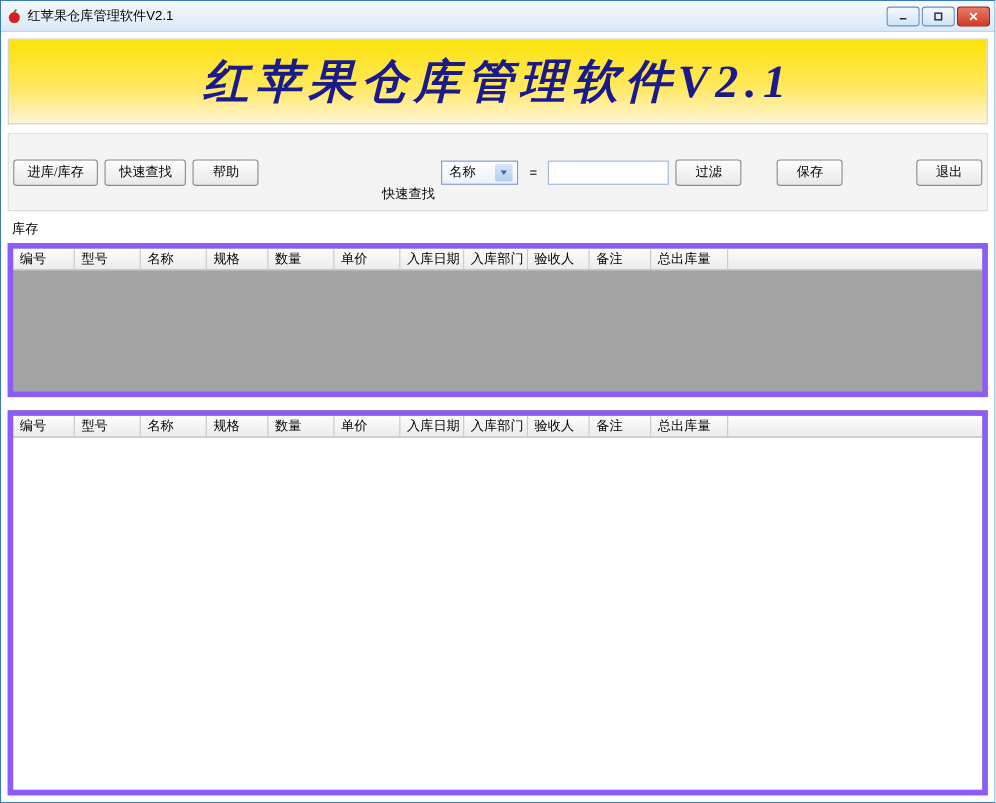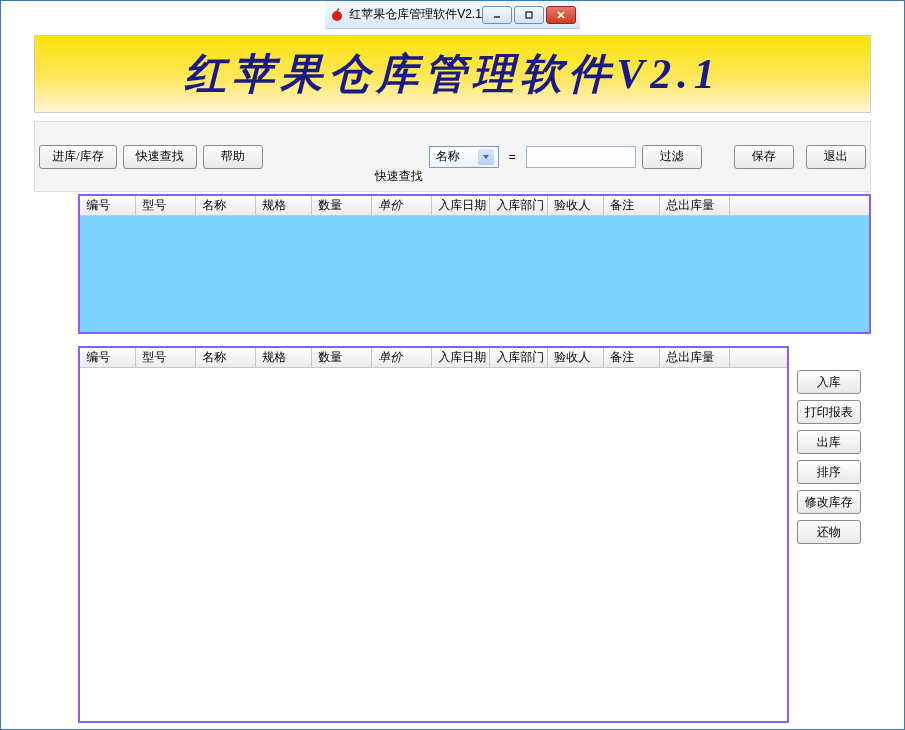--- a/index.html
+++ b/index.html
@@ -11,21 +11,20 @@
       height: 730px;
       overflow: hidden;
     }
     .window {
       width: 905px;
       height: 730px;
       border: 1px solid #3a7ab8;
       background: #fff;
       display: flex;
       flex-direction: column;
-      align-items: center;
     }
     .titlebar {
       height: 28px;
       background: linear-gradient(to bottom, #f5f9fd 0%, #e8f1fb 50%, #d9e8f7 100%);
       border-bottom: 1px solid #b5cde6;
       display: flex;
       align-items: center;
       padding: 0 4px;
     }
     .titlebar-icon {
@@ -136,24 +135,23 @@
       background: #fff;
       padding: 0 4px;
     }
     .flexfill { flex: 1; }
     .section-label {
       margin-top: 6px;
       padding: 2px 4px;
       font-size: 12px;
     }
     .grid-wrap {
-      border: 2px solid #8b5cf6;
-      background: #7dd3fc;
+      border: 5px solid #8b5cf6;
+      background: #a3a3a3;
       overflow: hidden;
-      margin-left: 44px;
     }
     .grid-wrap.top { height: 140px; margin-top: 2px; }
     .grid-wrap.bottom { flex: 1; margin-top: 6px; display: flex; }
     .grid-body { flex: 1; background: #fff; overflow: auto; }
     .grid-header {
       display: flex;
       height: 20px;
       background: linear-gradient(to bottom, #fdfdfd, #ebebeb);
       border-bottom: 1px solid #c8c8c8;
     }
@@ -164,21 +162,21 @@
       white-space: nowrap;
       text-align: left;
       display: flex;
       align-items: center;
     }
     .w1 { width: 56px; }
     .w2 { width: 60px; font-family: Liberation Mono, monospace; }
     .w3 { width: 60px; }
     .w4 { width: 56px; font-family: Liberation Serif, serif; }
     .w5 { width: 60px; }
-    .w6 { width: 60px; font-style: italic; }
+    .w6 { width: 60px; }
     .w7 { width: 58px; }
     .w8 { width: 58px; }
     .w9 { width: 56px; }
     .w10 { width: 56px; }
     .w11 { width: 70px; }
     .bottom-layout { display: flex; flex: 1; margin-top: 6px; gap: 8px; min-height: 0; }
     .bottom-left { flex: 1; display: flex; flex-direction: column; }
     .sidepanel {
       width: 74px;
       display: flex;
@@ -241,20 +239,21 @@
       </div>
       <span class="eq label">=</span>
       <input class="textin" type="text" value="" style="">
       <button class="btn">过滤</button>
       <div class="spacer-sm"></div>
       <button class="btn">保存</button>
       <div class="flexfill"></div>
       <button class="btn">退出</button>
     </div>
 
+    <div class="section-label">库存</div>
 
     <div class="grid-wrap top">
       <div class="grid-header">
         <div class="gh w1">编号</div>
         <div class="gh w2">型号</div>
         <div class="gh w3">名称</div>
         <div class="gh w4">规格</div>
         <div class="gh w5">数量</div>
         <div class="gh w6">单价</div>
         <div class="gh w7">入库日期</div>
@@ -278,23 +277,15 @@
             <div class="gh w6">单价</div>
             <div class="gh w7">入库日期</div>
             <div class="gh w8">入库部门</div>
             <div class="gh w9">验收人</div>
             <div class="gh w10">备注</div>
             <div class="gh w11">总出库量</div>
           </div>
           <div class="grid-body"></div>
         </div>
       </div>
-      <div class="sidepanel">
-        <button class="btn">入库</button>
-        <button class="btn">打印报表</button>
-        <button class="btn">出库</button>
-        <button class="btn">排序</button>
-        <button class="btn">修改库存</button>
-        <button class="btn">还物</button>
-      </div>
     </div>
   </div>
 </div>
 
 </body></html>

